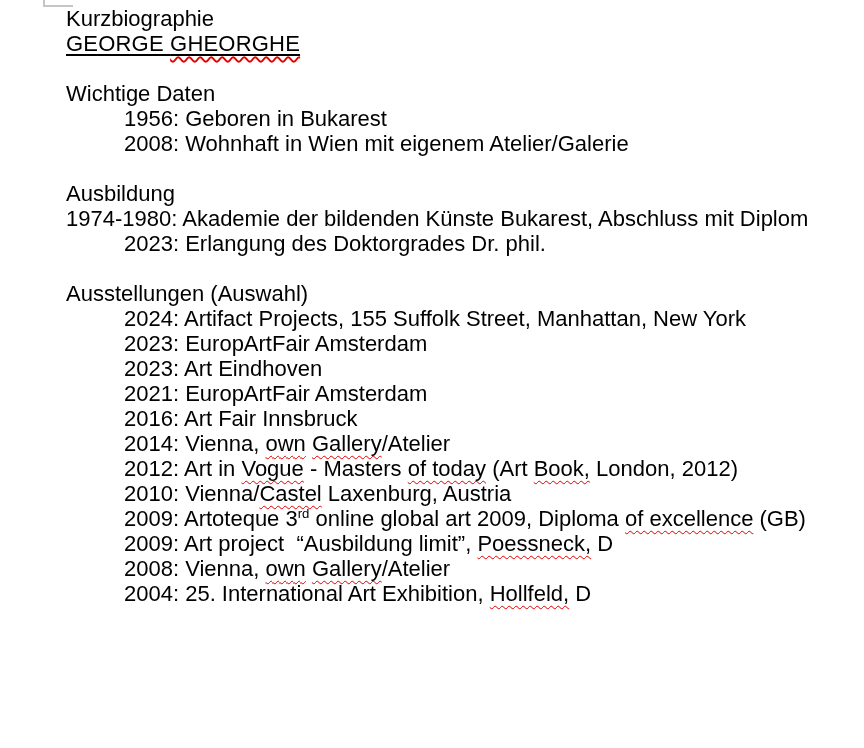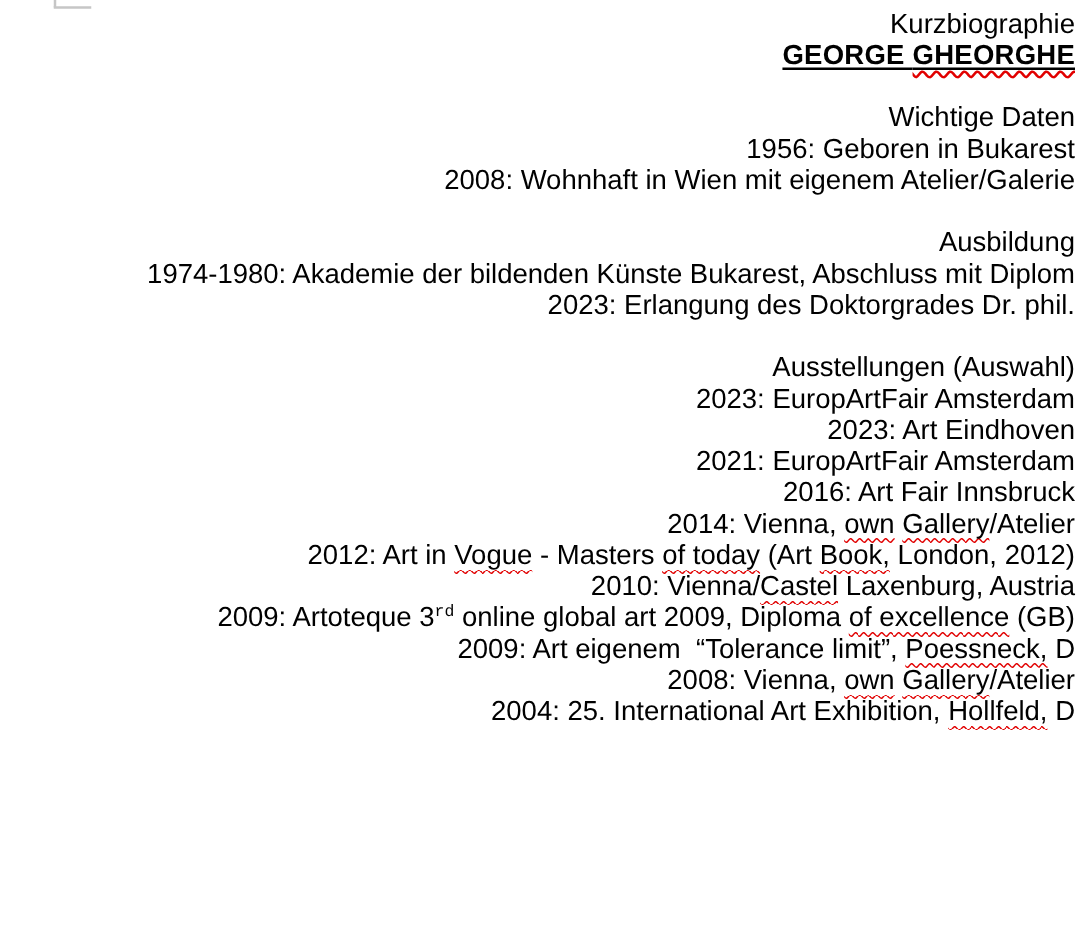--- a/index.html
+++ b/index.html
@@ -15,30 +15,29 @@
     font-family: "Liberation Sans", sans-serif;
     font-size: 22px;
     color: #000000;
   }
   
   .doc {
     position: absolute;
     left: 0; top: 0; right: 0; bottom: 0;
     padding: 6px 4px 0 66px;
     box-sizing: border-box;
-    text-align: right;
   }
   .line {
     min-height: 25px;
     line-height: 25px;
     white-space: pre-wrap;
   }
   .line.indent { padding-left: 58px; }
   .line.title {
-    font-weight: bold;
+    font-weight: normal;
     text-decoration: underline;
     text-decoration-thickness: 2px;
     text-underline-offset: 3px;
     letter-spacing: 0.2px;
   }
   .squiggle {
     text-decoration-line: underline;
     text-decoration-style: wavy;
     text-decoration-color: var(--squiggle-color, #e10000);
     text-decoration-thickness: 1px;
@@ -50,21 +49,20 @@
     text-decoration-line: underline;
     text-decoration-style: wavy;
     text-decoration-color: var(--squiggle-color, #e10000);
     text-decoration-thickness: 1.5px;
     text-underline-offset: 5px;
   }
   .sup {
     vertical-align: super;
     font-size: 0.6em;
     line-height: 0;
-    font-family: Liberation Mono, monospace;
   }
   
   .crop-mark-v {
     position: absolute;
     left: 43px; top: 0;
     width: 2px; height: 6px;
     background: var(--crop-color, #c6c6c6);
   }
   .crop-mark-h {
     position: absolute;
@@ -85,24 +83,25 @@
     <div class="line"></div>
     <div class="line"><span>Wichtige Daten</span></div>
     <div class="line indent"><span>1956: Geboren in Bukarest</span></div>
     <div class="line indent"><span>2008: Wohnhaft in Wien mit eigenem Atelier/Galerie</span></div>
     <div class="line"></div>
     <div class="line"><span>Ausbildung</span></div>
     <div class="line"><span>1974-1980: Akademie der bildenden Künste Bukarest, Abschluss mit Diplom</span></div>
     <div class="line indent"><span>2023: Erlangung des Doktorgrades Dr. phil.</span></div>
     <div class="line"></div>
     <div class="line"><span>Ausstellungen (Auswahl)</span></div>
+    <div class="line indent"><span>2024: Artifact Projects, 155 Suffolk Street, Manhattan, New York</span></div>
     <div class="line indent"><span>2023: EuropArtFair Amsterdam</span></div>
     <div class="line indent"><span>2023: Art Eindhoven</span></div>
     <div class="line indent"><span>2021: EuropArtFair Amsterdam</span></div>
     <div class="line indent"><span>2016: Art Fair Innsbruck</span></div>
     <div class="line indent"><span>2014: Vienna, </span><span class="squiggle">own</span><span> </span><span class="squiggle">Gallery</span><span>/Atelier</span></div>
     <div class="line indent"><span>2012: Art in </span><span class="squiggle">Vogue</span><span> - Masters </span><span class="squiggle">of today</span><span> (Art </span><span class="squiggle">Book,</span><span> London, 2012)</span></div>
     <div class="line indent"><span>2010: Vienna/</span><span class="squiggle">Castel</span><span> Laxenburg, Austria</span></div>
     <div class="line indent"><span>2009: Artoteque 3</span><span class="sup">rd</span><span> online global art 2009, Diploma </span><span class="squiggle">of excellence</span><span> (GB)</span></div>
-    <div class="line indent"><span>2009: Art eigenem  “Tolerance limit”, </span><span class="squiggle">Poessneck,</span><span> D</span></div>
+    <div class="line indent"><span>2009: Art project  “Ausbildung limit”, </span><span class="squiggle">Poessneck,</span><span> D</span></div>
     <div class="line indent"><span>2008: Vienna, </span><span class="squiggle">own</span><span> </span><span class="squiggle">Gallery</span><span>/Atelier</span></div>
     <div class="line indent"><span>2004: 25. International Art Exhibition, </span><span class="squiggle">Hollfeld,</span><span> D</span></div>
   </div>
 
 </body></html>

